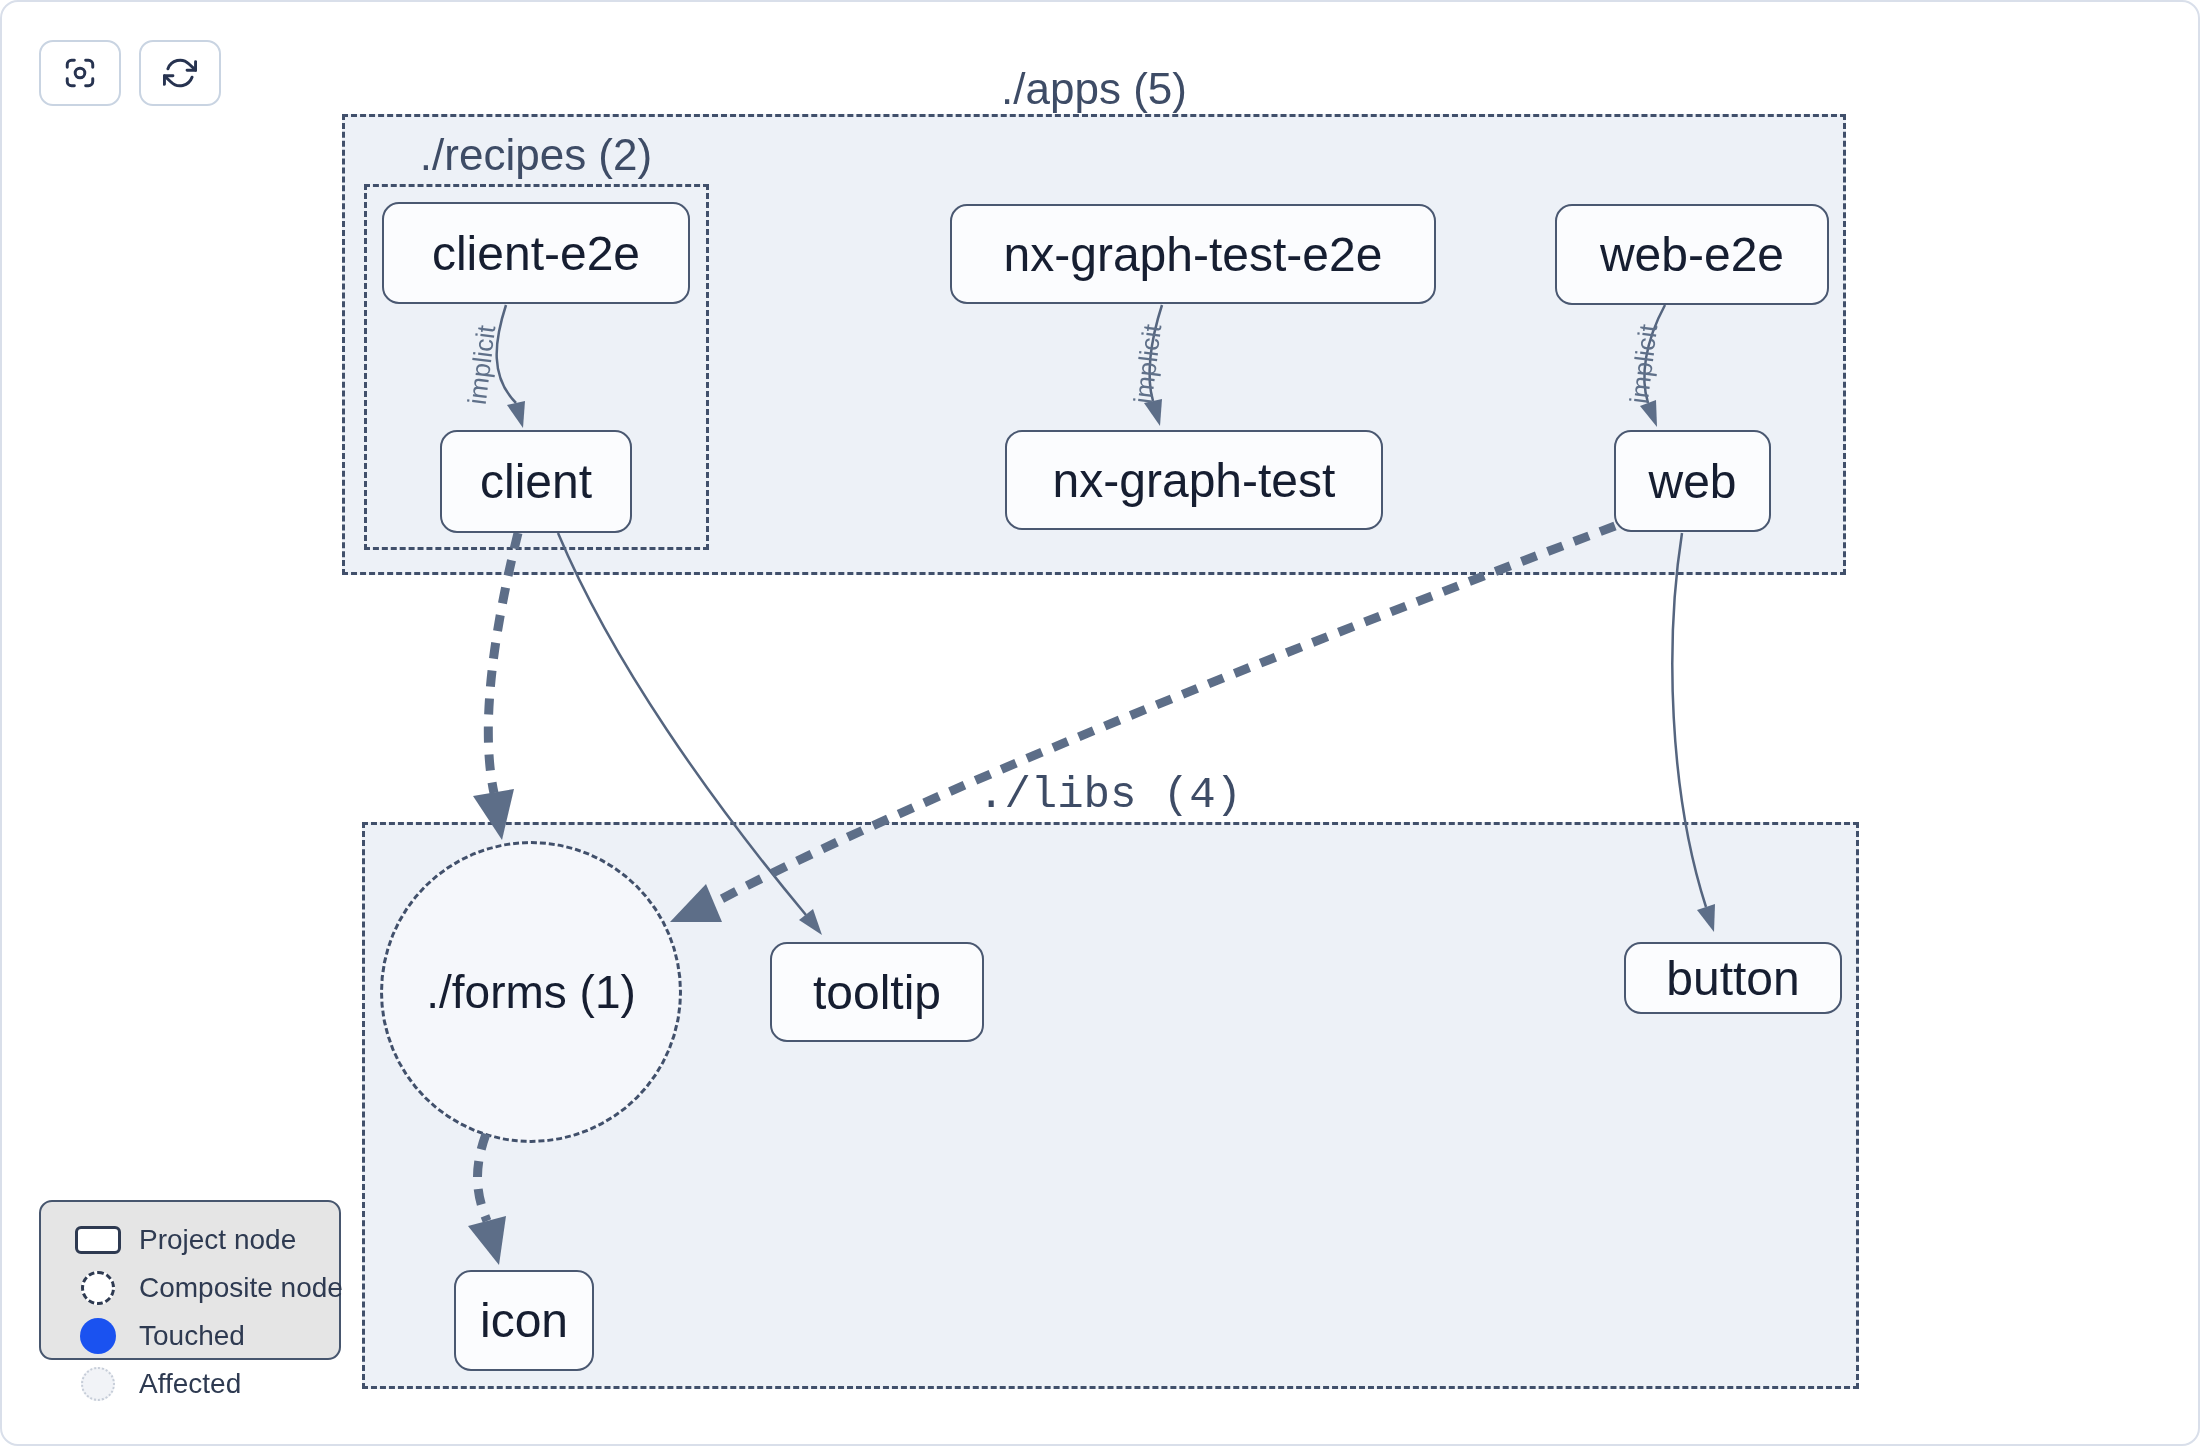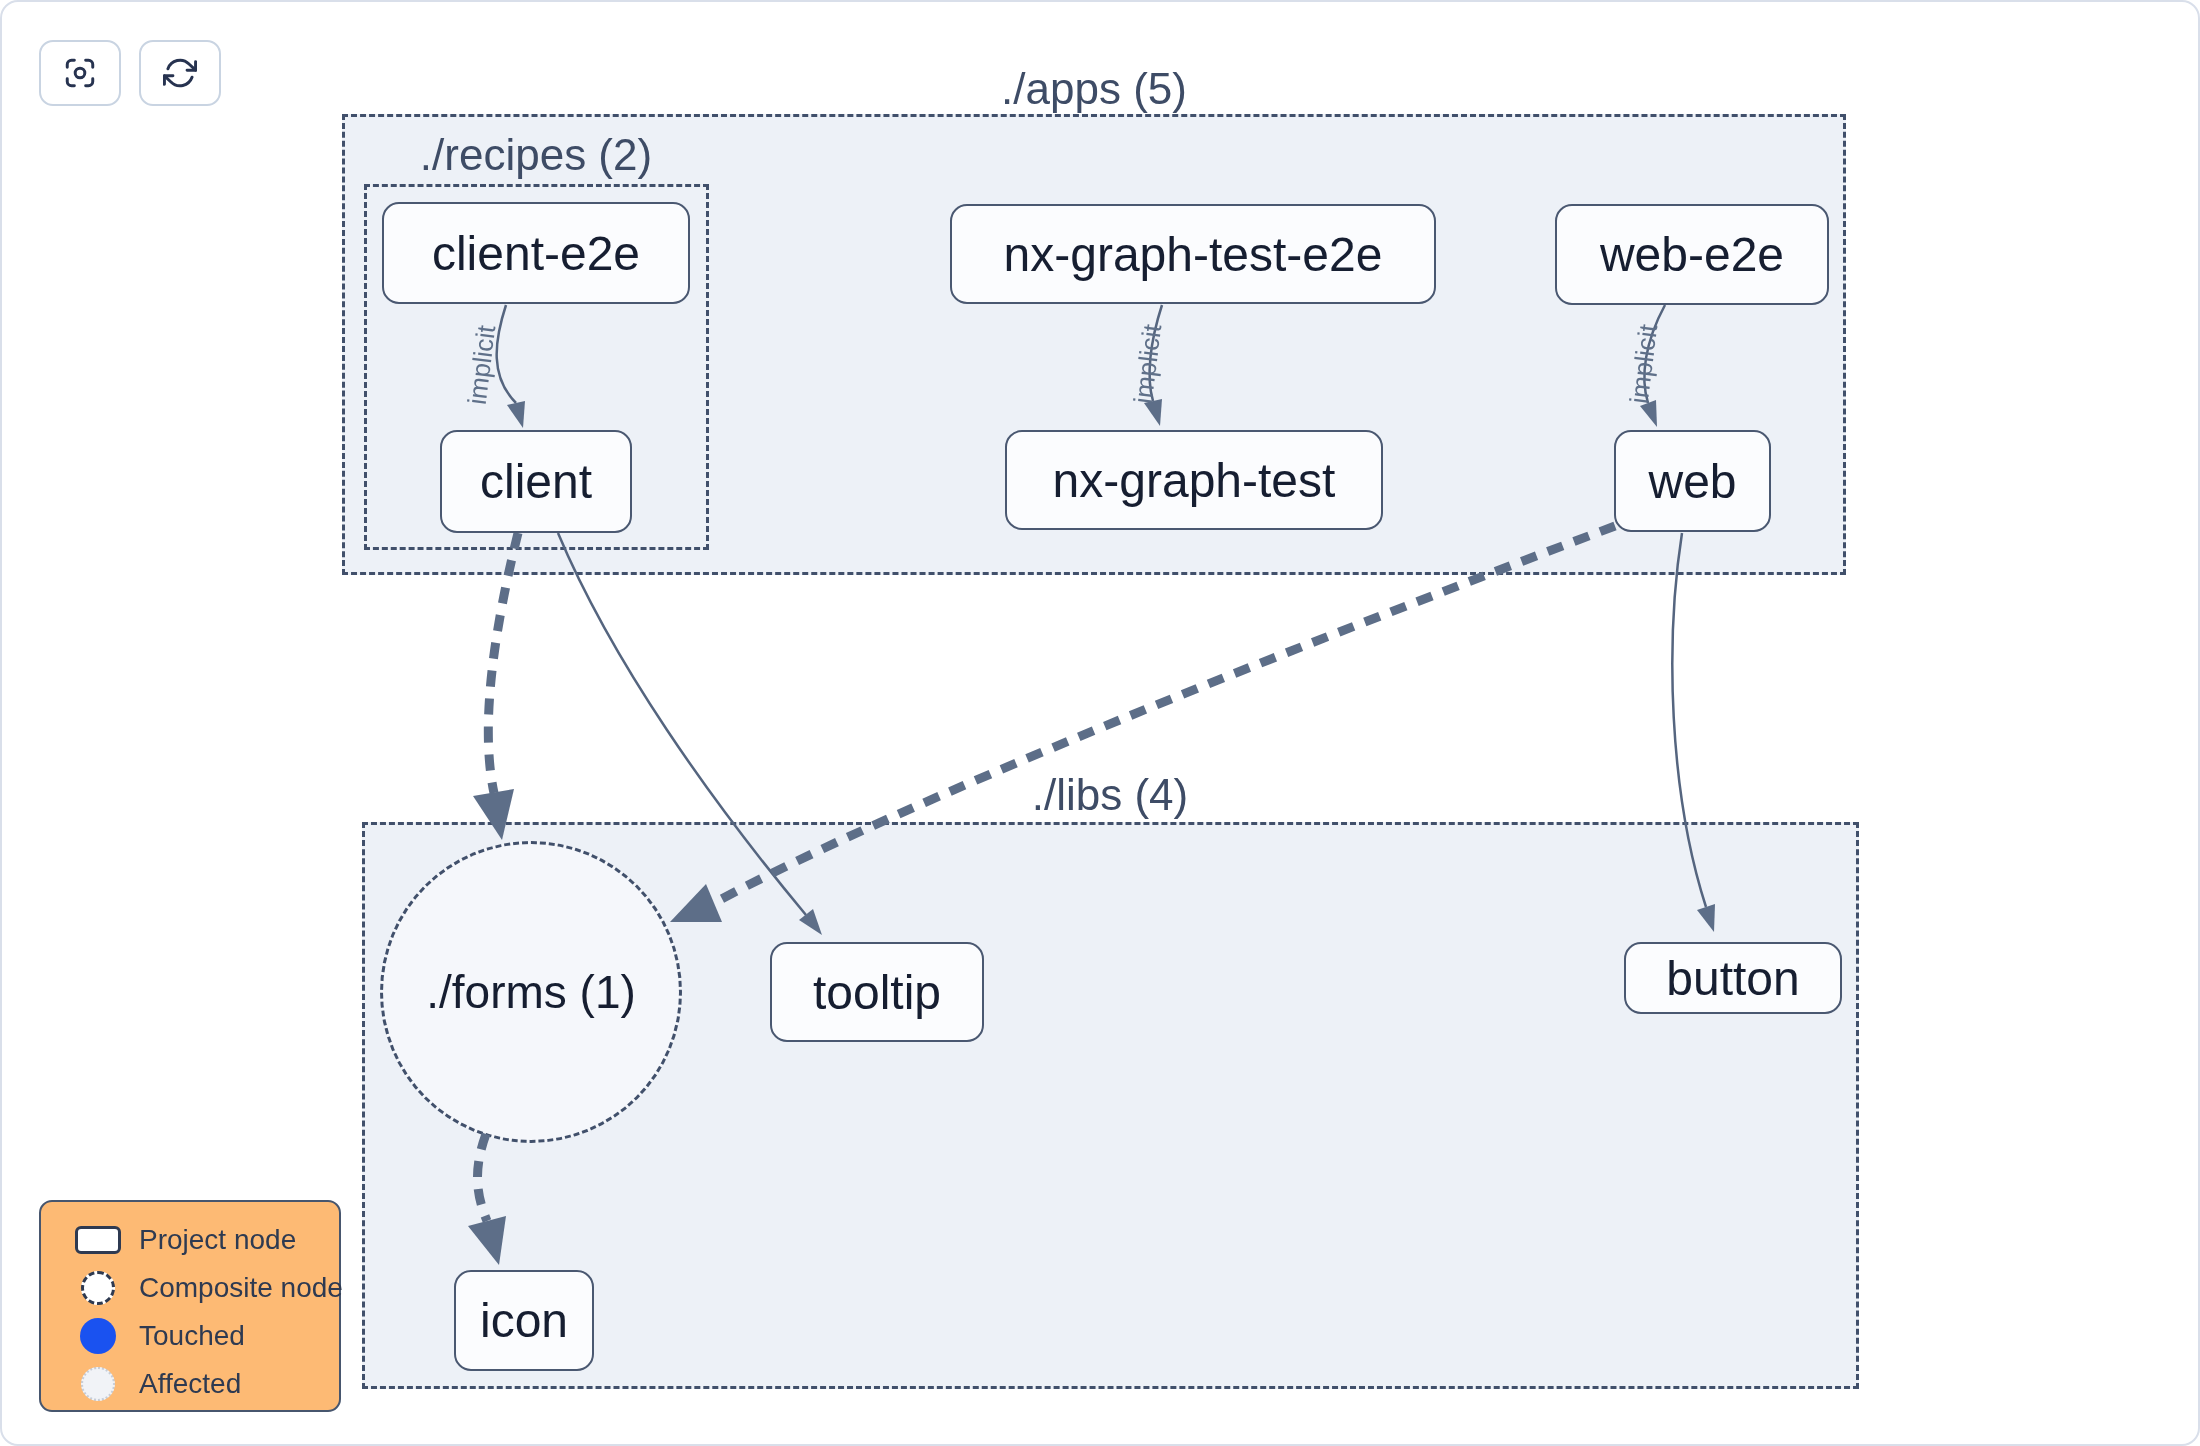--- a/index.html
+++ b/index.html
@@ -24,21 +24,21 @@
     box-sizing:border-box;cursor:pointer;white-space:nowrap;}
   
   .edge-label{position:absolute;transform:translate(-50%,-50%) rotate(-83deg);font-size:26px;
     color:#5f7089;white-space:nowrap;}
   
   .edges{position:absolute;left:0;top:0;pointer-events:none;}
   .edge-thin{stroke:#55657f;stroke-width:2.5;fill:none;}
   .edge-thick{stroke:#5d6e88;stroke-width:9;fill:none;stroke-dasharray:16 12;}
   .arrow{fill:#5d6e88;stroke:none;}
   
-  .legend{position:absolute;left:37px;top:1198px;width:302px;height:212px;background:#fdba74;
+  .legend{position:absolute;left:37px;top:1198px;width:302px;height:160px;background:#e5e5e5;
     border:2px solid #47566e;border-radius:13px;box-sizing:border-box;padding:14px 0 0 0;}
   .legend-row{display:flex;align-items:center;height:48px;padding-left:26px;}
   .legend-swatch{width:62px;display:flex;align-items:center;justify-content:center;flex:0 0 62px;}
   .legend-text{font-size:28px;color:#2e3a51;margin-left:10px;white-space:nowrap;}
   .sw-project{width:46px;height:28px;border:3px solid #2e3a51;border-radius:6px;background:#fff;box-sizing:border-box;}
   .sw-composite{width:34px;height:34px;border:3px dashed #2e3a51;border-radius:50%;background:#fff;box-sizing:border-box;}
   .sw-affected{width:34px;height:34px;border:2.5px dotted #c6cdd8;border-radius:50%;background:#f1f3f7;box-sizing:border-box;}
   .sw-touched{width:36px;height:36px;border-radius:50%;}
   .z1{z-index:1}.z2{z-index:2}.z3{z-index:3}.z5{z-index:5}
 </style>
@@ -50,21 +50,21 @@
   <div class="group z1" style="left:340px;top:112px;width:1504px;height:461px;"></div>
   <div class="group z1" style="left:362px;top:182px;width:345px;height:366px;"></div>
   <div class="group z1" style="left:360px;top:820px;width:1497px;height:567px;"></div>
 
   <div class="composite z1" style="left:378px;top:839px;width:302px;height:302px;">
     <span>./forms (1)</span>
   </div>
 
   <div class="group-label z3" style="left:1092px;top:87px;">./apps (5)</div>
   <div class="group-label z3" style="left:534px;top:153px;">./recipes (2)</div>
-  <div class="group-label z3" style="left:1108px;top:793px;">./libs (4)</div>
+  <div class="group-label z3" style="left:1108px;top:793px;font-family:Liberation Mono, monospace;">./libs (4)</div>
 
   <svg class="edges z2" width="2200" height="1446" viewBox="0 0 2200 1446">
 
     <path class="edge-thin" d="M 504 303 C 492 340, 488 375, 514 401"></path>
     <polygon class="arrow" points="521,426 505,403 523,399"></polygon>
 
     <path class="edge-thin" d="M 1160 303 C 1148 340, 1144 375, 1151 399"></path>
     <polygon class="arrow" points="1158,424 1142,401 1160,397"></polygon>
 
     <path class="edge-thin" d="M 1663 303 C 1643 340, 1638 375, 1646 401"></path>

